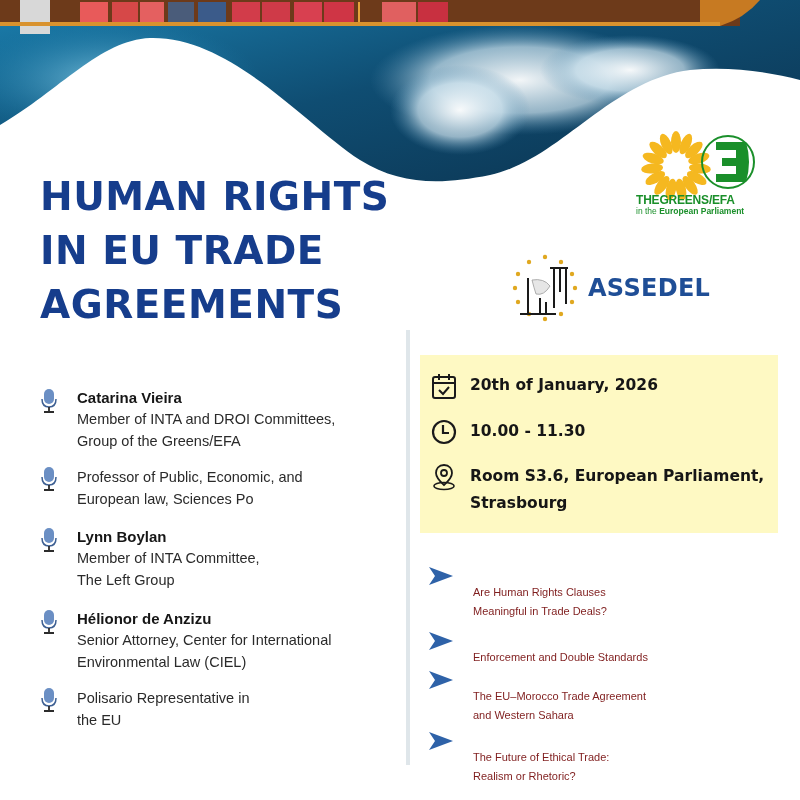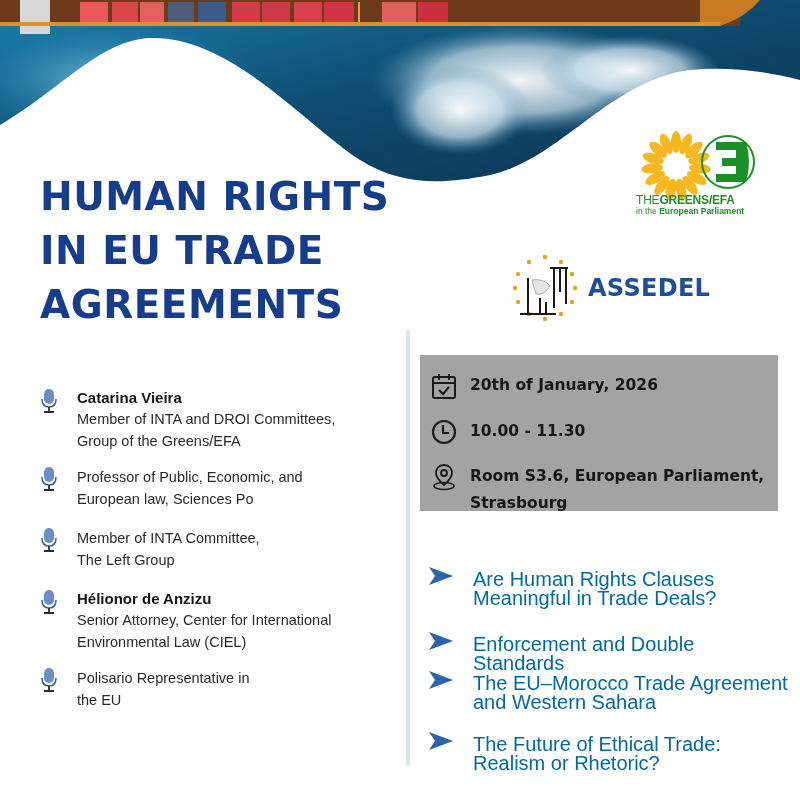--- a/index.html
+++ b/index.html
@@ -13,55 +13,55 @@
       position: absolute; left: 40px; top: 170px;
       font-family: "DejaVu Sans", "Liberation Sans", sans-serif;
       font-weight: bold; font-size: 39px; line-height: 54px;
       color: #163d8c; letter-spacing: 0.5px;
     }
     .title div { white-space: nowrap; }
 
     .greens-logo { position: absolute; left: 636px; top: 128px; width: 122px; height: 96px; }
     .greens-text { position: absolute; left: 636px; top: 193px; width: 130px; text-align: left; }
     .greens-text .l1 { font-size: 12px; font-weight: bold; color: #1a8f2a; letter-spacing: -0.2px; white-space: nowrap; }
-    .greens-text .l1 .the { font-weight: normal; }
+    .greens-text .l1 .the { font-weight: bold; }
     .greens-text .l2 { font-size: 8.5px; color: #1a8f2a; white-space: nowrap; margin-top: -1px; }
     .greens-text .l2 b { font-weight: bold; }
 
     .assedel-logo { position: absolute; left: 510px; top: 252px; width: 70px; height: 72px; }
     .assedel-text {
       position: absolute; left: 588px; top: 274px;
       font-family: "DejaVu Sans", sans-serif; font-weight: bold; font-size: 24px;
       color: #1f4e96; letter-spacing: 0.3px;
     }
 
     .divider { position: absolute; left: 406px; top: 330px; width: 4px; height: 435px; background: #dfe6ea; }
 
     .speakers { position: absolute; left: 40px; top: 372px; width: 350px; }
     .speaker { position: relative; padding-left: 37px; }
     .speaker .mic { position: absolute; left: 0; top: 0; width: 18px; height: 26px; }
     .speaker .name { font-weight: bold; font-size: 15px; line-height: 20px; color: #161616; }
     .speaker .role { font-size: 14.5px; line-height: 22px; color: #2a2a2a; }
 
     .info-box {
-      position: absolute; left: 420px; top: 355px; width: 358px; height: 156px;
-      background: #a3a3a3;
+      position: absolute; left: 420px; top: 355px; width: 358px; height: 178px;
+      background: #fef9c3;
     }
     .info-row { position: absolute; left: 10px; display: flex; align-items: flex-start; }
     .info-row .ico { width: 28px; height: 28px; flex: none; }
     .info-row .txt {
       margin-left: 12px; font-family: "DejaVu Sans", sans-serif; font-weight: bold;
       font-size: 15.5px; line-height: 27px; color: #161616;
     }
 
     .topics { position: absolute; left: 428px; top: 566px; width: 360px; }
     .topic { position: absolute; left: 0; width: 360px; }
     .topic .arrow { position: absolute; left: 0; top: 0; width: 26px; height: 20px; }
     .topic .txt {
-      position: absolute; left: 45px; top: 4px; font-size: 20px; line-height: 19px; color: #0369a1;
+      position: absolute; left: 45px; top: 17px; font-size: 11px; line-height: 19px; color: #7f1d1d;
     }
   </style>
 </head>
 <body>
 
 <div class="hero">
   <svg width="800" height="200" viewBox="0 0 800 200">
     <defs>
       <linearGradient id="sea" x1="0" y1="0" x2="1" y2="1">
         <stop offset="0" stop-color="#1b7fae"></stop>
@@ -196,20 +196,21 @@
     </svg>
     <div class="role">Professor of Public, Economic, and</div>
     <div class="role">European law, Sciences Po</div>
   </div>
   <div class="speaker" style="margin-top:17px">
     <svg class="mic" viewBox="0 0 18 26">
       <rect x="4" y="1" width="10" height="15" rx="5" fill="#6b8fc4"></rect>
       <path d="M2,11 Q2,19 9,19 Q16,19 16,11" fill="none" stroke="#3d5f92" stroke-width="1.5"></path>
       <path d="M9,19 L9,23 M4,24 L14,24" stroke="#2c2c2c" stroke-width="1.8"></path>
     </svg>
+    <div class="name">Lynn Boylan</div>
     <div class="role">Member of INTA Committee,</div>
     <div class="role">The Left Group</div>
   </div>
   <div class="speaker" style="margin-top:18px">
     <svg class="mic" viewBox="0 0 18 26">
       <rect x="4" y="1" width="10" height="15" rx="5" fill="#6b8fc4"></rect>
       <path d="M2,11 Q2,19 9,19 Q16,19 16,11" fill="none" stroke="#3d5f92" stroke-width="1.5"></path>
       <path d="M9,19 L9,23 M4,24 L14,24" stroke="#2c2c2c" stroke-width="1.8"></path>
     </svg>
     <div class="name">Hélionor de Anzizu</div>

